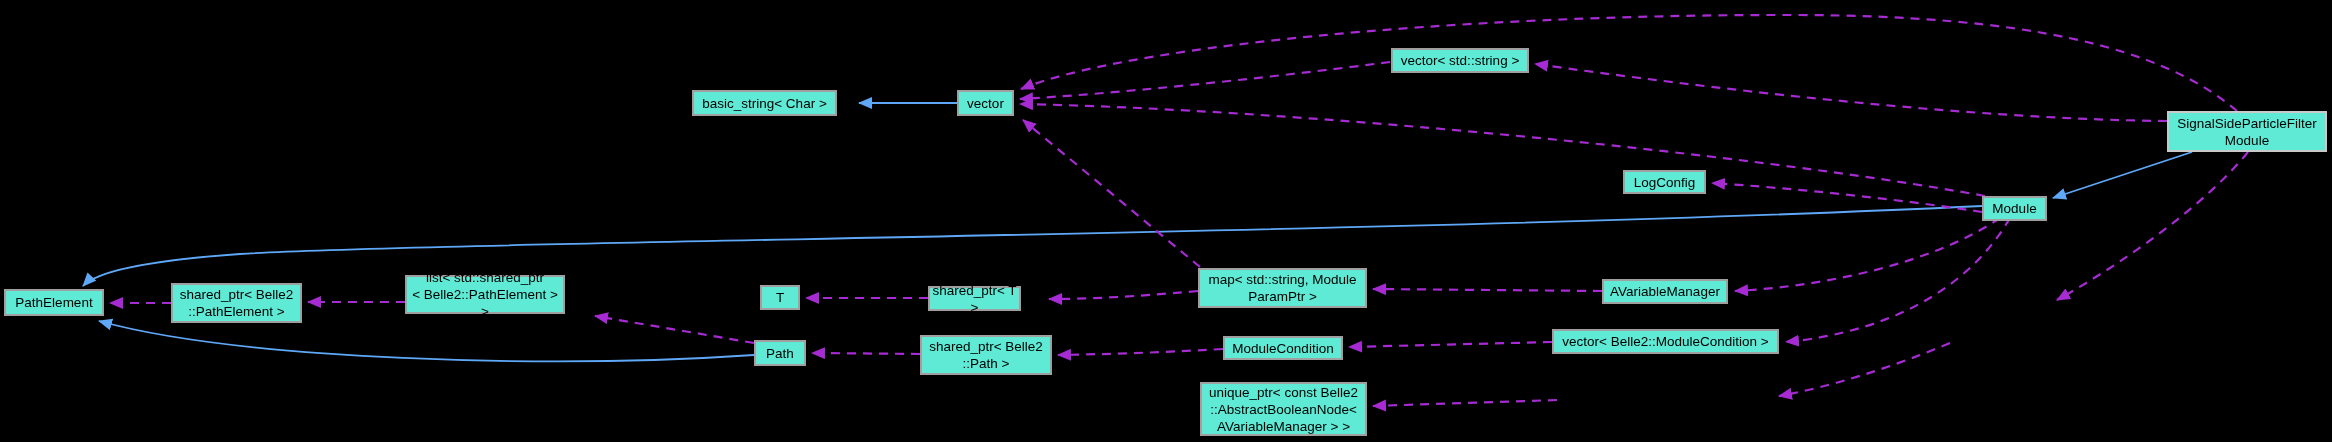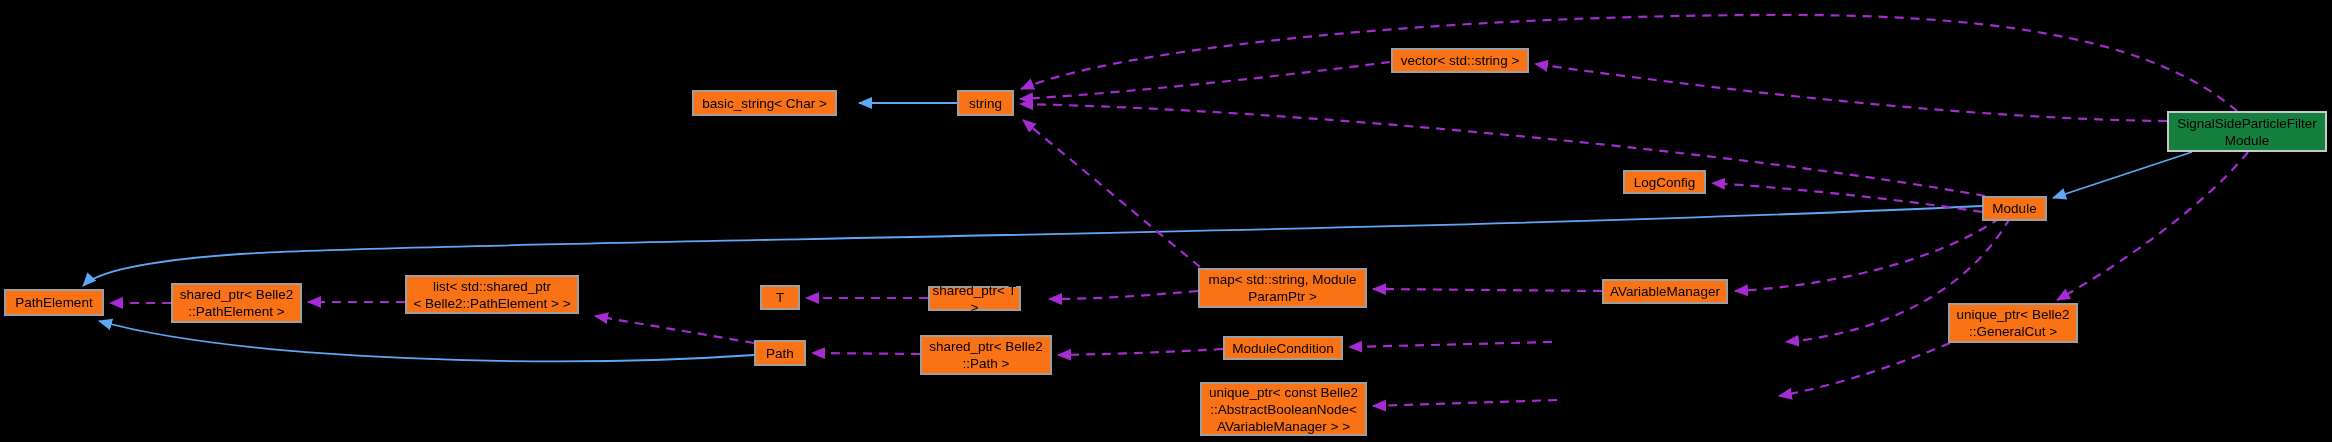--- a/index.html
+++ b/index.html
@@ -1,23 +1,23 @@
 <!DOCTYPE html>
 <html><head>
 <meta charset="utf-8">
 <style>
   html,body{margin:0;padding:0;background:#000;}
   .canvas{position:relative;width:2332px;height:442px;background:#000;overflow:hidden;
           font-family:"Liberation Sans",sans-serif;}
   .edges{position:absolute;left:0;top:0;width:2332px;height:442px;}
-  .node{position:absolute;box-sizing:border-box;background:#f97316;border:2px solid #9f9f9f;
+  .node{position:absolute;box-sizing:border-box;background:#5eead4;border:2px solid #9f9f9f;
         color:#000;display:flex;align-items:center;justify-content:center;text-align:center;
         font-size:13.5px;line-height:17px;}
   .node span{white-space:pre-line;}
-  .node.hl{background:#15803d;border-color:#c9c9c9;}
+  .node.hl{background:#5eead4;border-color:#c9c9c9;}
   .edge-usage{stroke:#a62bd2;stroke-width:2.2;fill:none;stroke-dasharray:9 7;}
   .edge-inherit{stroke:#5fa8f8;stroke-width:1.8;fill:none;}
 </style>
 </head>
 <body>
 
 <div class="canvas">
 
   <svg class="edges" viewBox="0 0 2332 442" xmlns="http://www.w3.org/2000/svg">
     <defs>
@@ -58,21 +58,21 @@
 
   <div class="node" style="left:1391px;top:48px;width:138px;height:25px">
     <span>vector&lt; std::string &gt;</span>
     </div>
 
   <div class="node" style="left:692px;top:90px;width:145px;height:26px">
     <span>basic_string&lt; Char &gt;</span>
     </div>
 
   <div class="node" style="left:957px;top:90px;width:57px;height:26px">
-    <span>string</span>
+    <span>vector</span>
     </div>
 
   <div class="node hl" style="left:2167px;top:111px;width:160px;height:41px">
     <span>SignalSideParticleFilter
 Module</span>
     </div>
 
   <div class="node" style="left:1623px;top:170px;width:83px;height:24px">
     <span>LogConfig</span>
     </div>
@@ -83,21 +83,21 @@
 
   <div class="node" style="left:4px;top:289px;width:100px;height:27px">
     <span>PathElement</span>
     </div>
 
   <div class="node" style="left:171px;top:283px;width:131px;height:40px">
     <span>shared_ptr&lt; Belle2
 ::PathElement &gt;</span>
     </div>
 
-  <div class="node" style="left:405px;top:275px;width:174px;height:39px">
+  <div class="node" style="left:405px;top:275px;width:160px;height:39px">
     <span>list&lt; std::shared_ptr
 &lt; Belle2::PathElement &gt; &gt;</span>
     </div>
 
   <div class="node" style="left:760px;top:285px;width:40px;height:25px">
     <span>T</span>
     </div>
 
   <div class="node" style="left:928px;top:286px;width:93px;height:25px">
     <span>shared_ptr&lt; T &gt;</span>
@@ -118,25 +118,24 @@
 
   <div class="node" style="left:920px;top:335px;width:132px;height:40px">
     <span>shared_ptr&lt; Belle2
 ::Path &gt;</span>
     </div>
 
   <div class="node" style="left:1223px;top:336px;width:120px;height:24px">
     <span>ModuleCondition</span>
     </div>
 
+  <div class="node" style="left:1552px;top:329px;width:227px;height:25px">
+    <span>vector&lt; Belle2::ModuleCondition &gt;</span>
+    </div>
 
-  <div class="node" style="left:1948px;top:303px;width:130px;height:40px">
-    <span>unique_ptr&lt; Belle2
-::GeneralCut &gt;</span>
-    </div>
 
   <div class="node" style="left:1200px;top:382px;width:167px;height:54px">
     <span>unique_ptr&lt; const Belle2
 ::AbstractBooleanNode&lt;
 AVariableManager &gt; &gt;</span>
     </div>
 
 
 </div>
 

